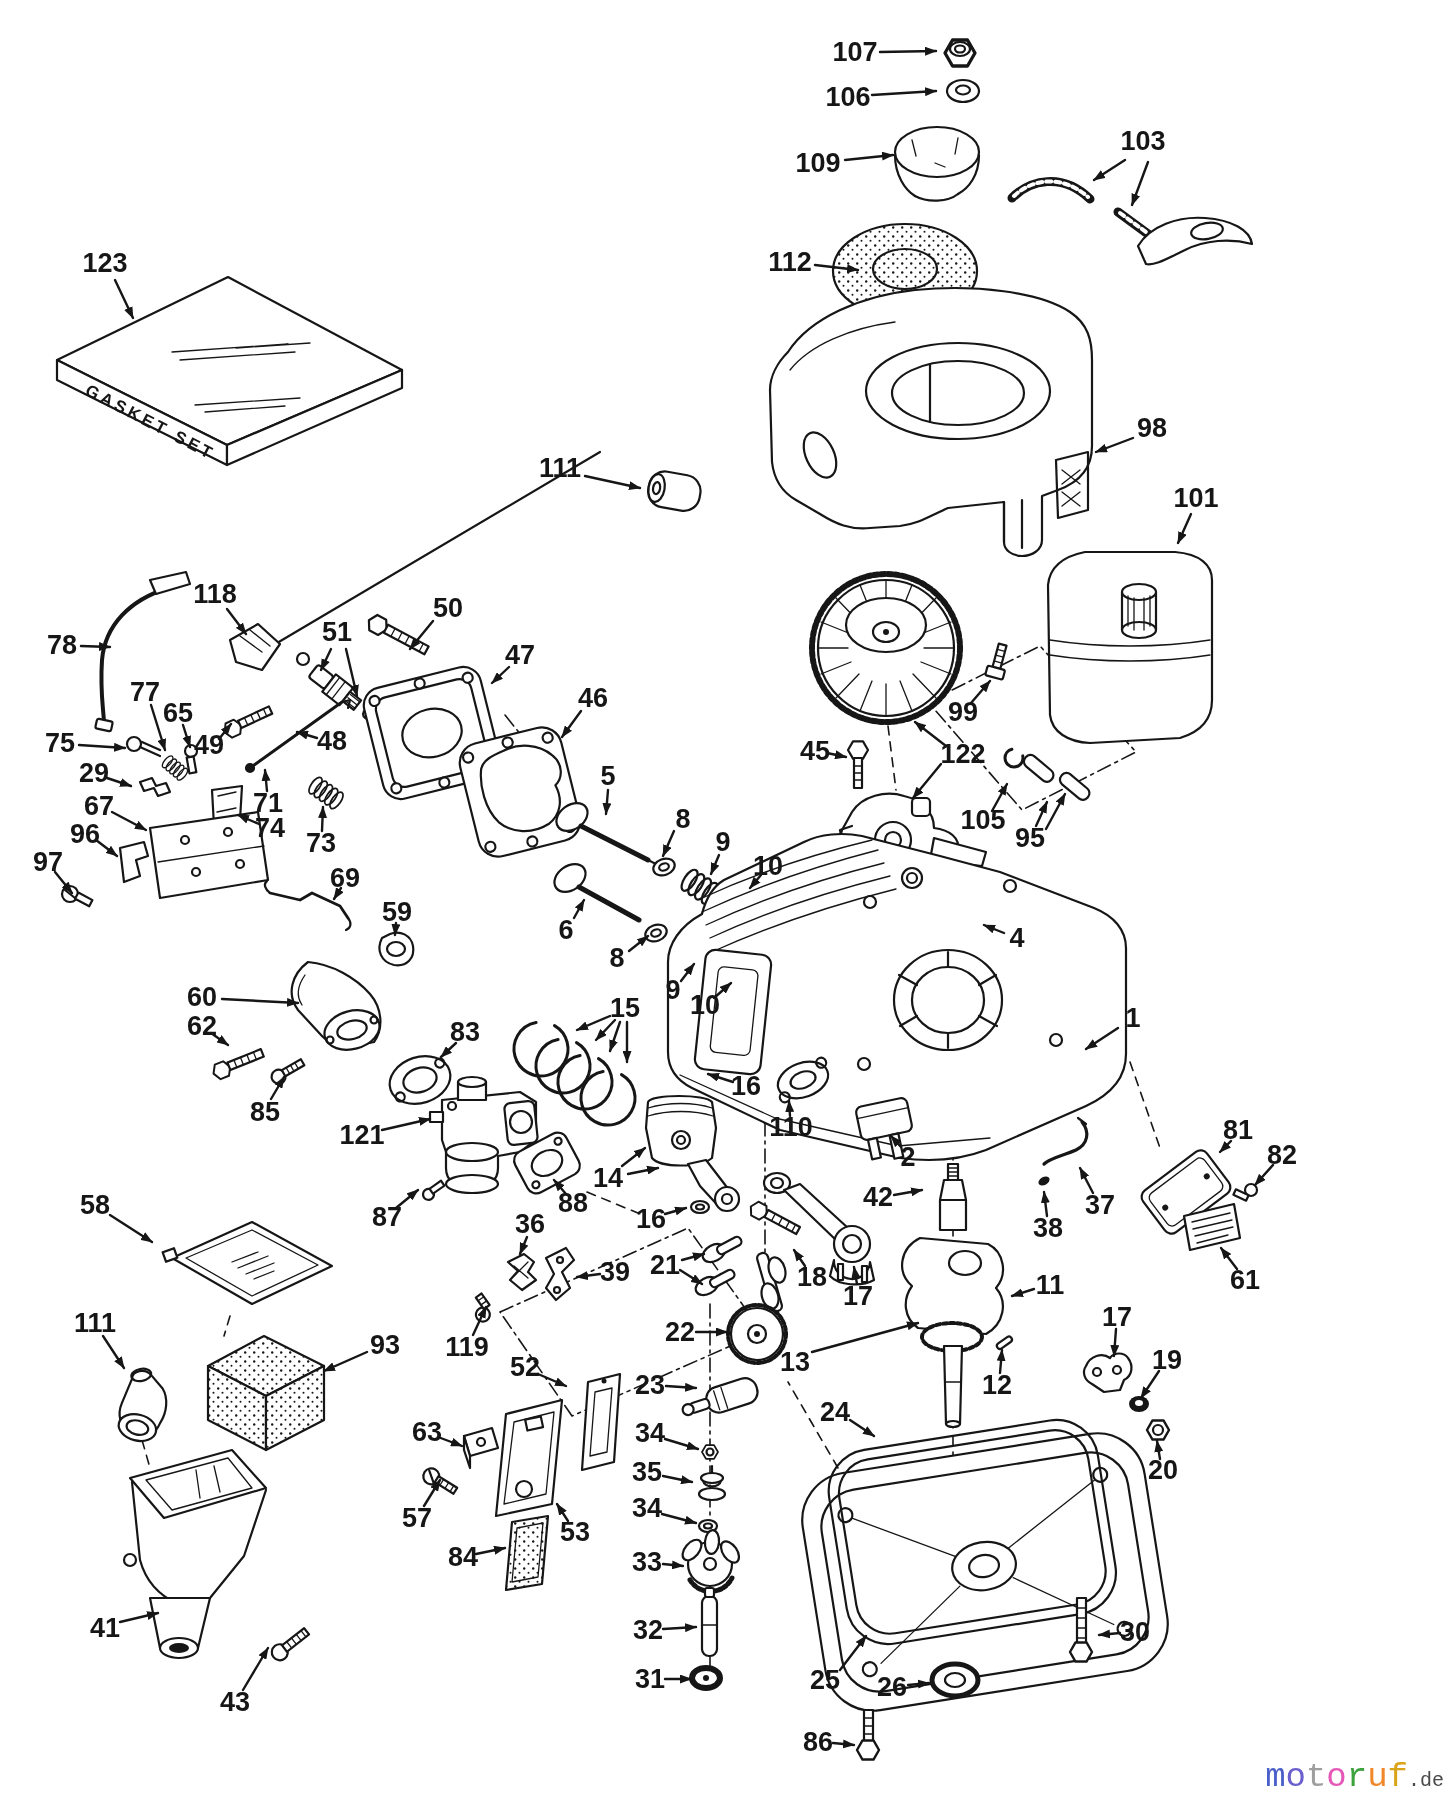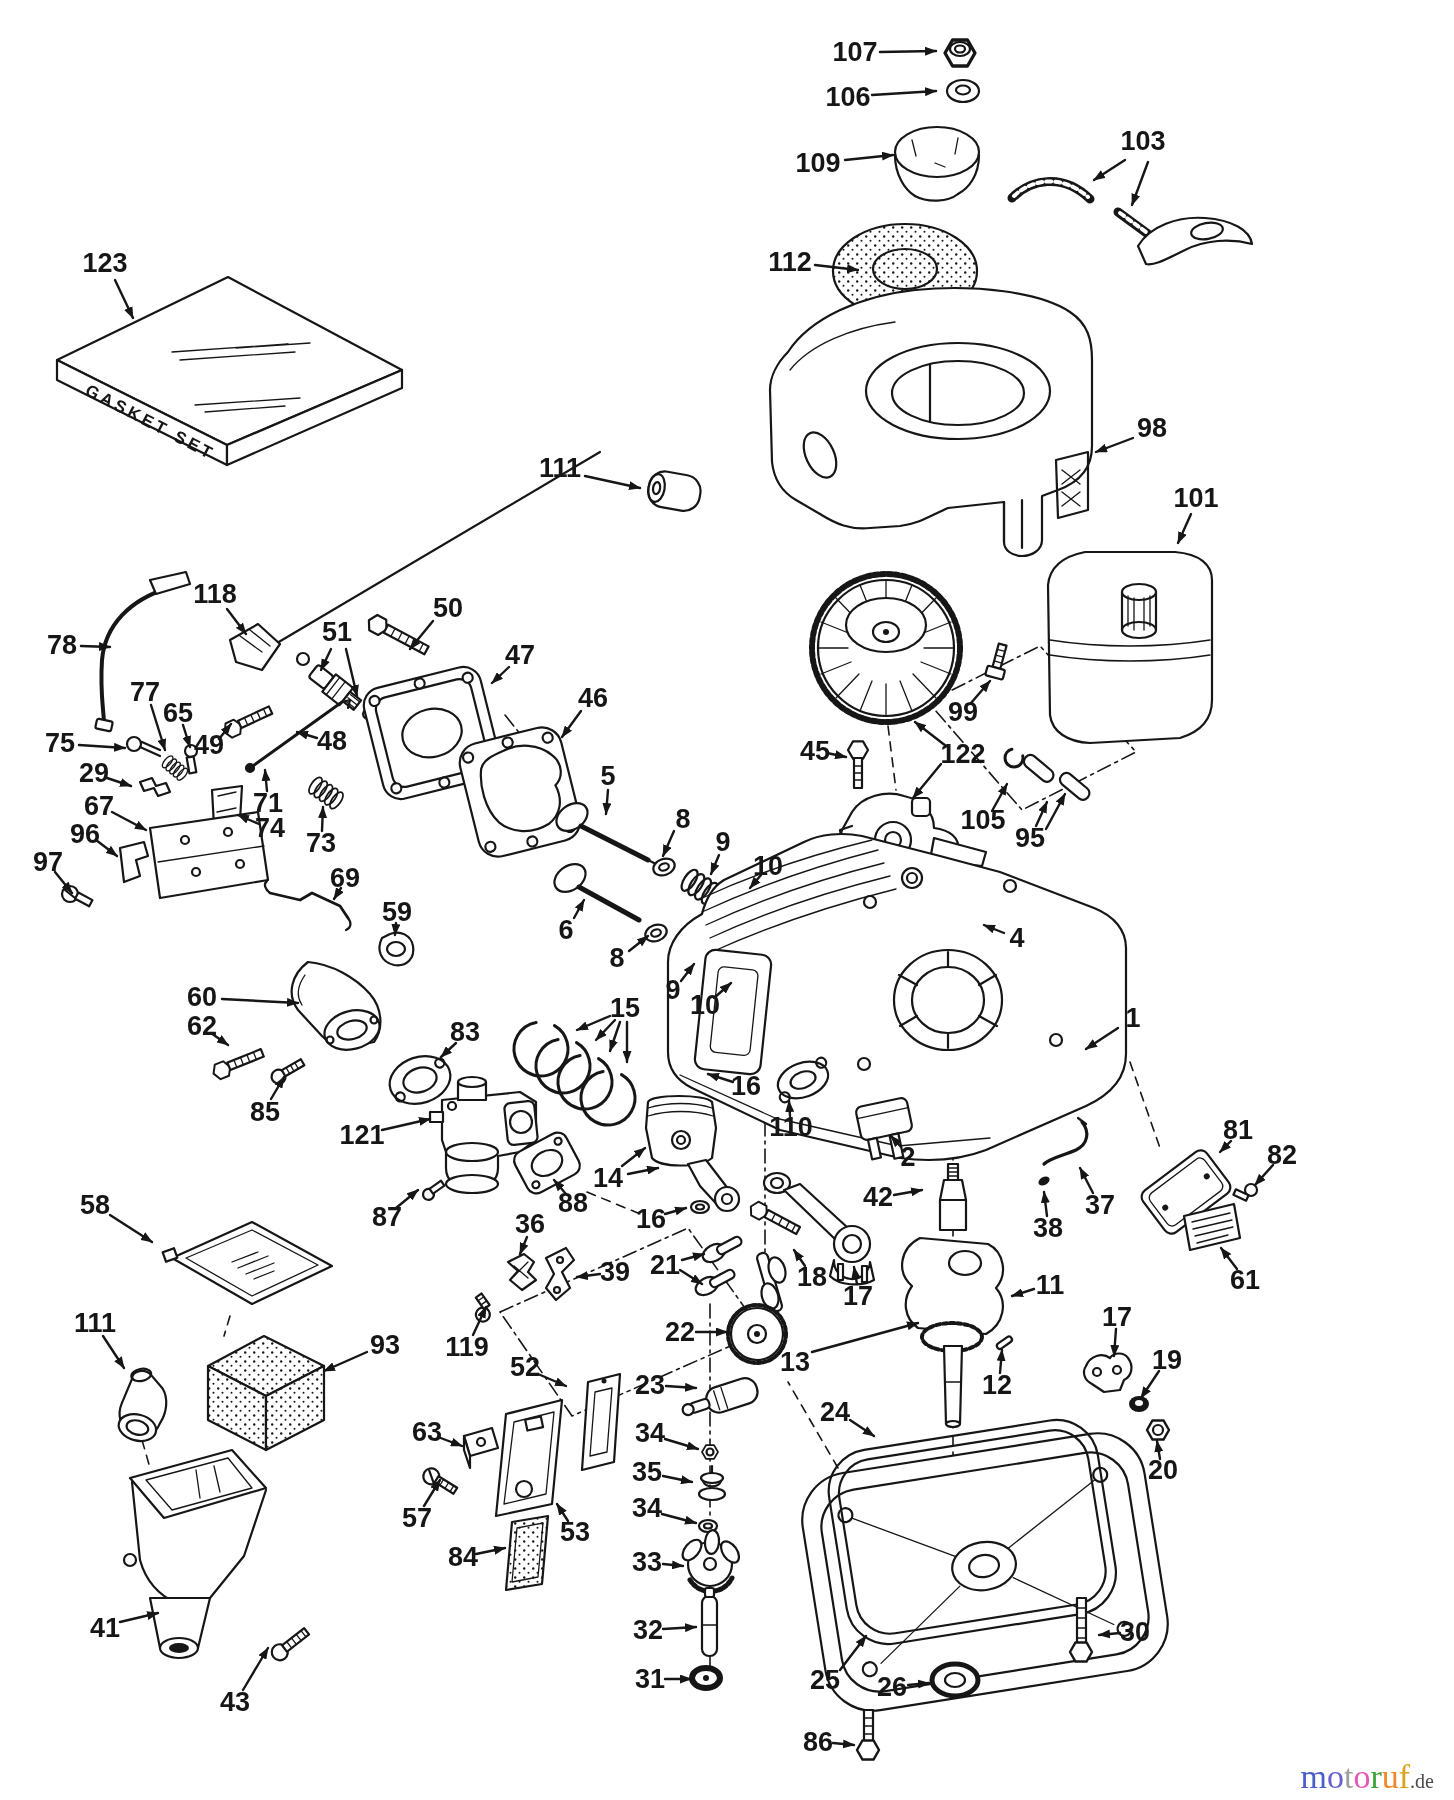--- a/index.html
+++ b/index.html
@@ -13,21 +13,21 @@
   svg.diagram * { stroke-linejoin:round; stroke-linecap:round; }
   .pn { font:bold 27px "Liberation Sans", sans-serif; fill:var(--ink);
         text-anchor:middle; dominant-baseline:central; }
   .leader { stroke:var(--ink); stroke-width:2.4; }
   .ln  { stroke:var(--ink); stroke-width:2.2; fill:none; }
   .lnf { stroke:var(--ink); stroke-width:2.2; fill:#fff; }
   .thin{ stroke:var(--ink); stroke-width:1.3; fill:none; }
   .dash   { stroke:var(--ink); stroke-width:1.6; fill:none; stroke-dasharray:9 7; }
   .dashdot{ stroke:var(--ink); stroke-width:1.6; fill:none; stroke-dasharray:14 5 3 5; }
   .gasket-text { font:bold 17px "Liberation Sans", sans-serif; letter-spacing:3.5px; fill:var(--ink); }
-  .wm { position:absolute; right:20px; bottom:6px; font-family:Liberation Serif, serif;
+  .wm { position:absolute; right:10px; bottom:6px; font-family:Liberation Mono, monospace;
         font-size:34px; line-height:1; user-select:none;margin-left:21px; }
   .wm span { display:inline-block; }
   .wm .wm-suffix { font-size:20px; vertical-align:baseline; }
 </style>
 </head>
 <body>
 
 <div class="canvas">
 <svg class="diagram" width="1454" height="1800" viewBox="0 0 1454 1800" xmlns="http://www.w3.org/2000/svg">
   <defs>

